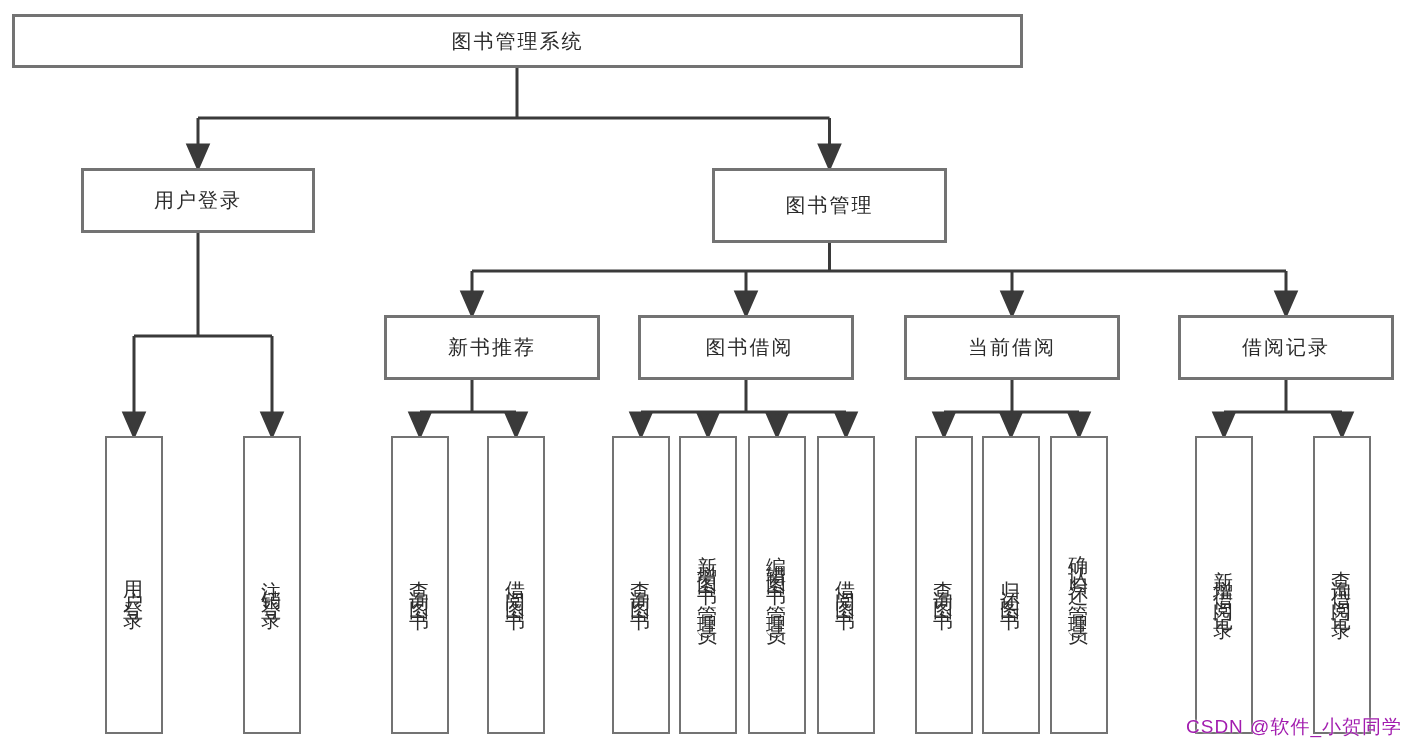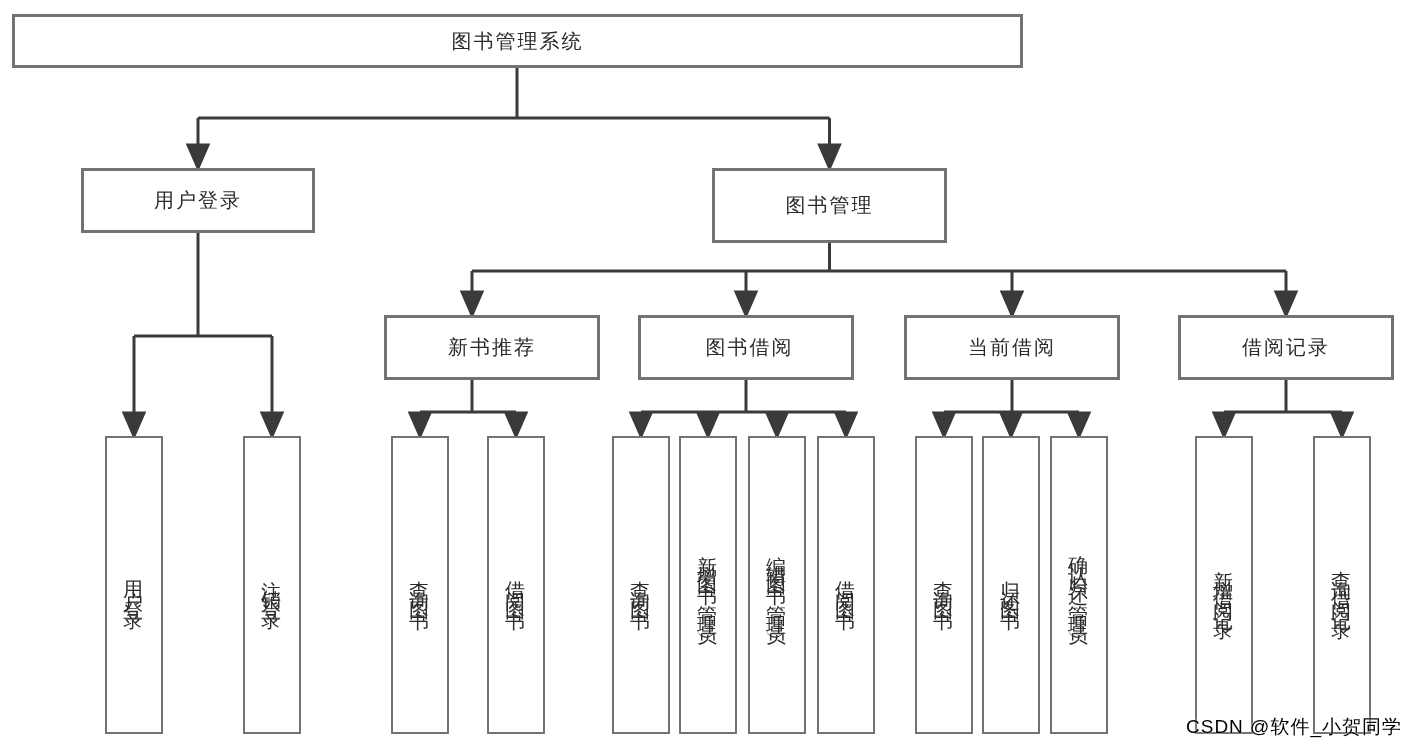--- a/index.html
+++ b/index.html
@@ -15,21 +15,21 @@
     box-sizing:border-box; display:flex; align-items:center; justify-content:center;
     font-size:20px; color:#2b2b2b; letter-spacing:2px; text-align:center;
   }
   .leafbox { border-width:2px; letter-spacing:normal; }
   .vtext {
     writing-mode:vertical-rl; text-orientation:mixed;
     font-size:20px; letter-spacing:10px; white-space:nowrap; color:#2b2b2b;
   }
   #watermark {
     position:absolute; left:1186px; top:714px; width:215px;
-    font-size:19px; color:#000000; letter-spacing:1px; white-space:nowrap;
+    font-size:19px; color:#a21caf; letter-spacing:1px; white-space:nowrap;
     text-shadow:0 0 2px #ffffff;
   }
   
   .n-root { left:12px;  top:14px;  width:1011px; height:54px; }
   .n-l2a  { left:81px;  top:168px; width:234px;  height:65px; }
   .n-l2b  { left:712px; top:168px; width:235px;  height:75px; }
   .n-l3a  { left:364px; top:315px; width:216px;  height:65px;margin-left:20px; }
   .n-l3b  { left:638px; top:315px; width:216px;  height:65px;padding-left:7px; }
   .n-l3c  { left:904px; top:315px; width:216px;  height:65px; }
   .n-l3d  { left:1178px;top:315px; width:216px;  height:65px; }

